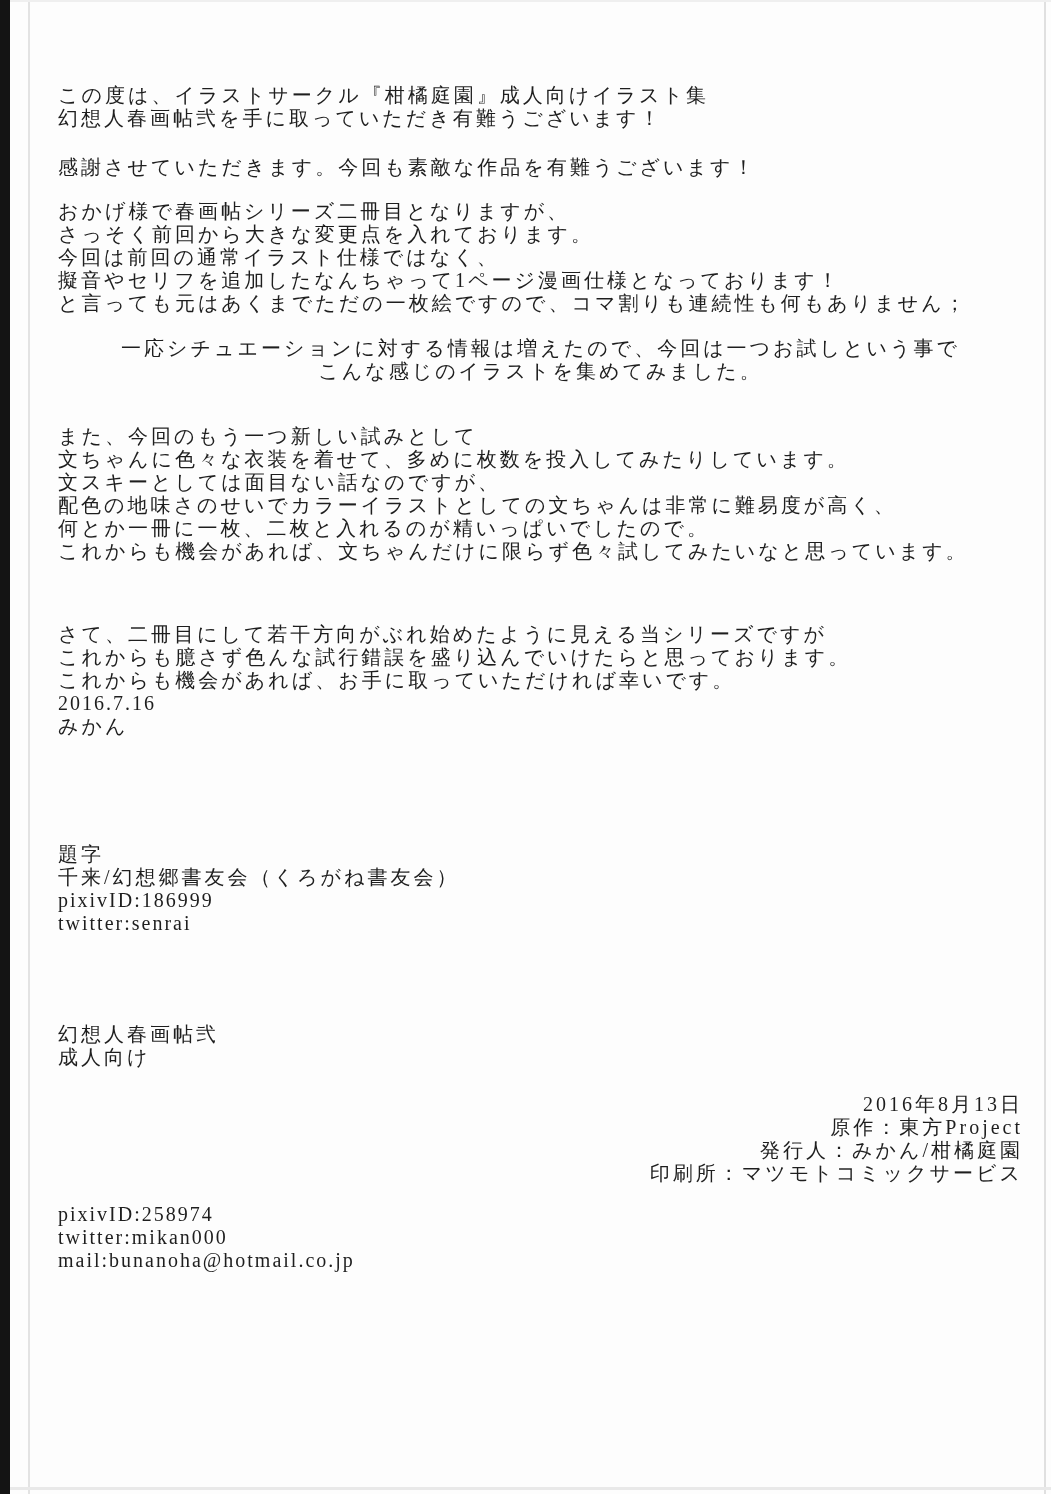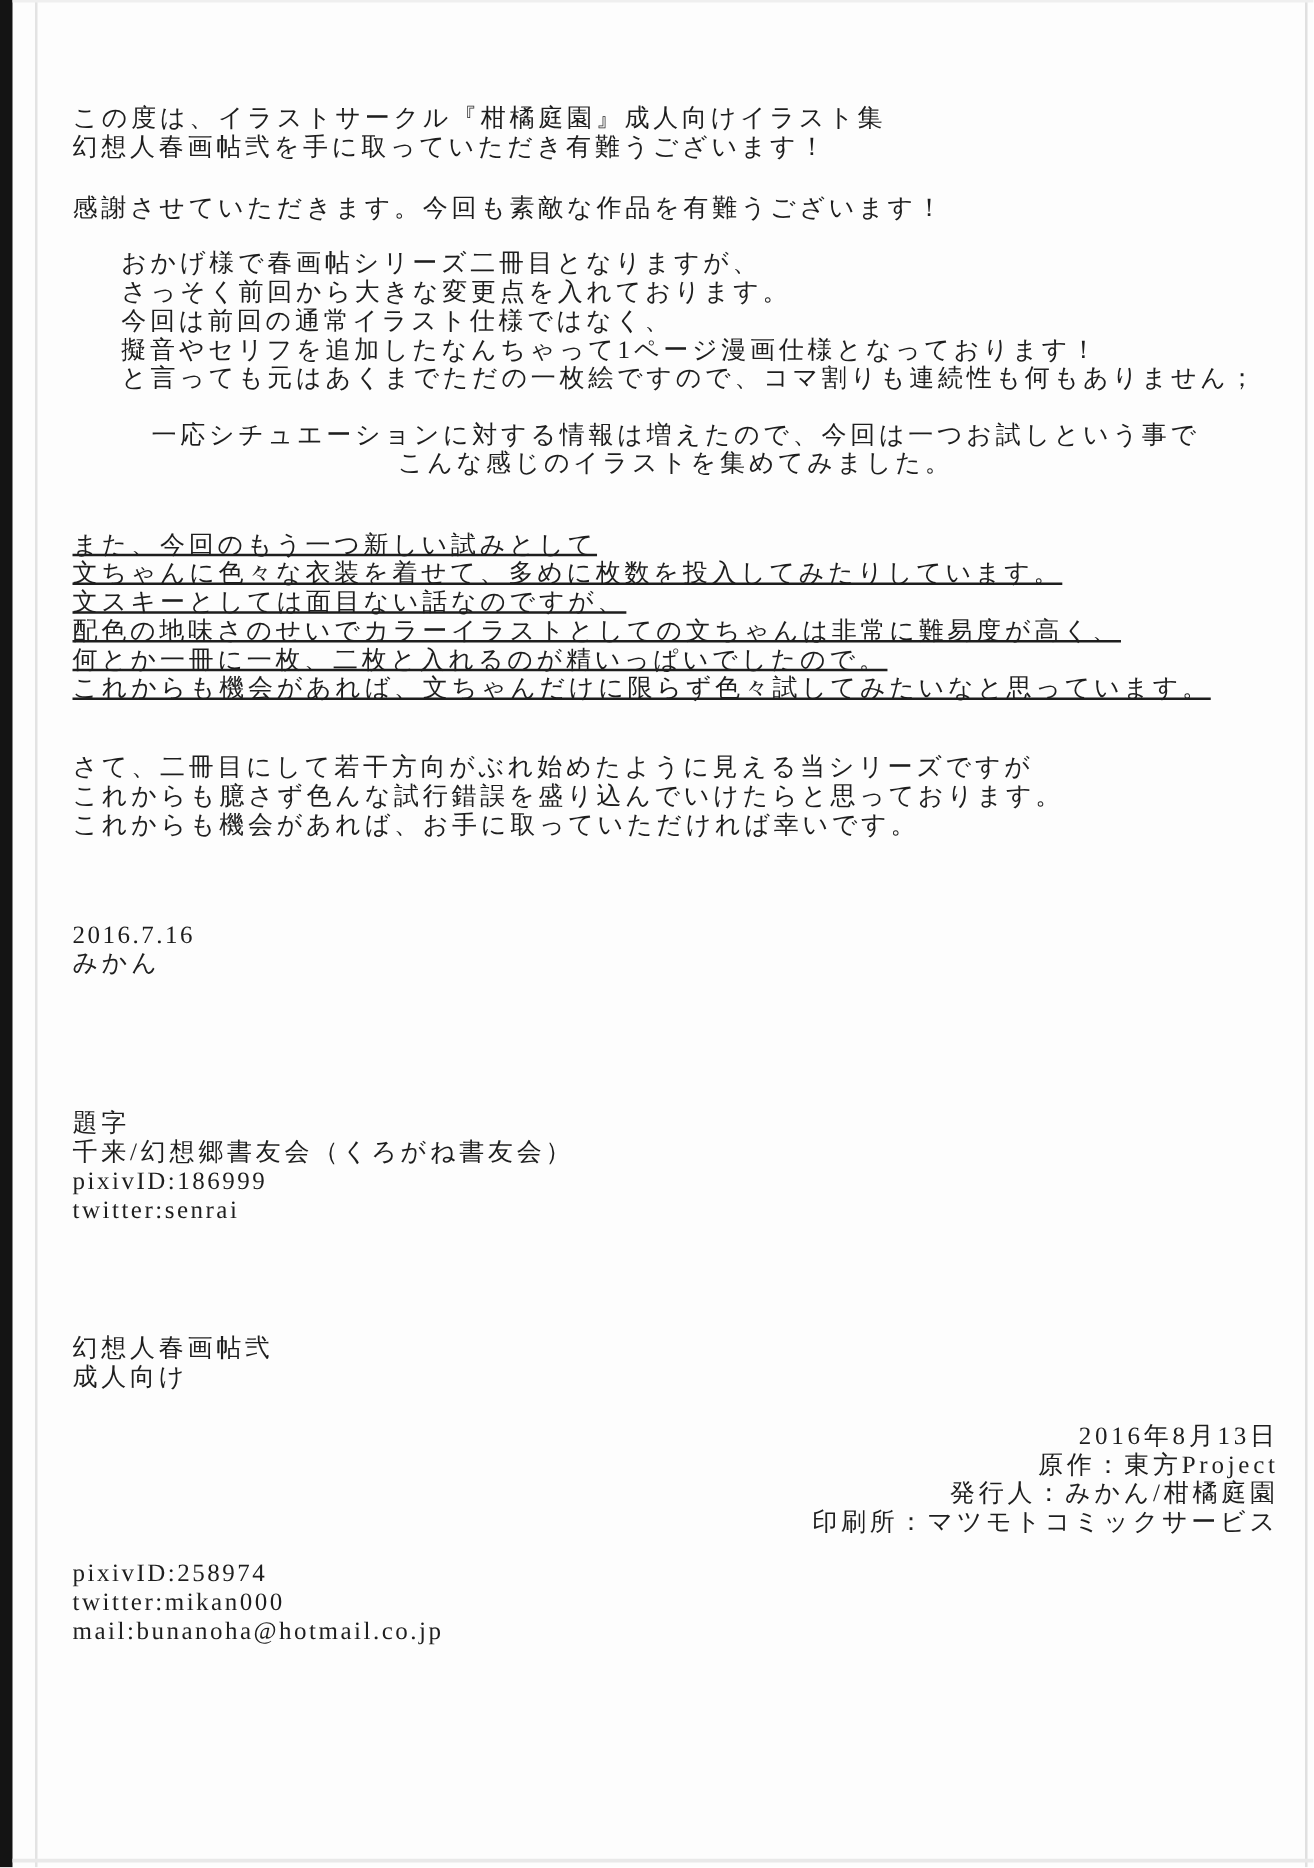--- a/index.html
+++ b/index.html
@@ -58,26 +58,26 @@
     font-size: 20px;
     line-height: 23px;
     letter-spacing: 3px;
     white-space: nowrap;
   }
   .latin {
     letter-spacing: 2px;
   }
   .mb18  { margin-bottom: 18px; text-align: right; }
   .mb21  { margin-bottom: 21px; }
-  .mb22  { margin-bottom: 22px; margin-left: 39px; }
+  .mb22  { margin-bottom: 22px; }
   .mb24  { margin-bottom: 24px; }
   .mb26  { margin-bottom: 26px; }
-  .mb40  { margin-bottom: 40px; text-decoration: underline; }
+  .mb40  { margin-bottom: 60px; }
   .mb42  { margin-bottom: 42px; text-align: center; }
-  .mb65  { margin-bottom: 65px; }
+  .mb65  { }
   .mb88  { margin-bottom: 88px; }
   .mb105 { margin-bottom: 105px; }
 </style>
 </head>
 <body>
 
 <div class="page">
 
   <div class="edge-bar-left"></div>
   <div class="edge-line-left"></div>

